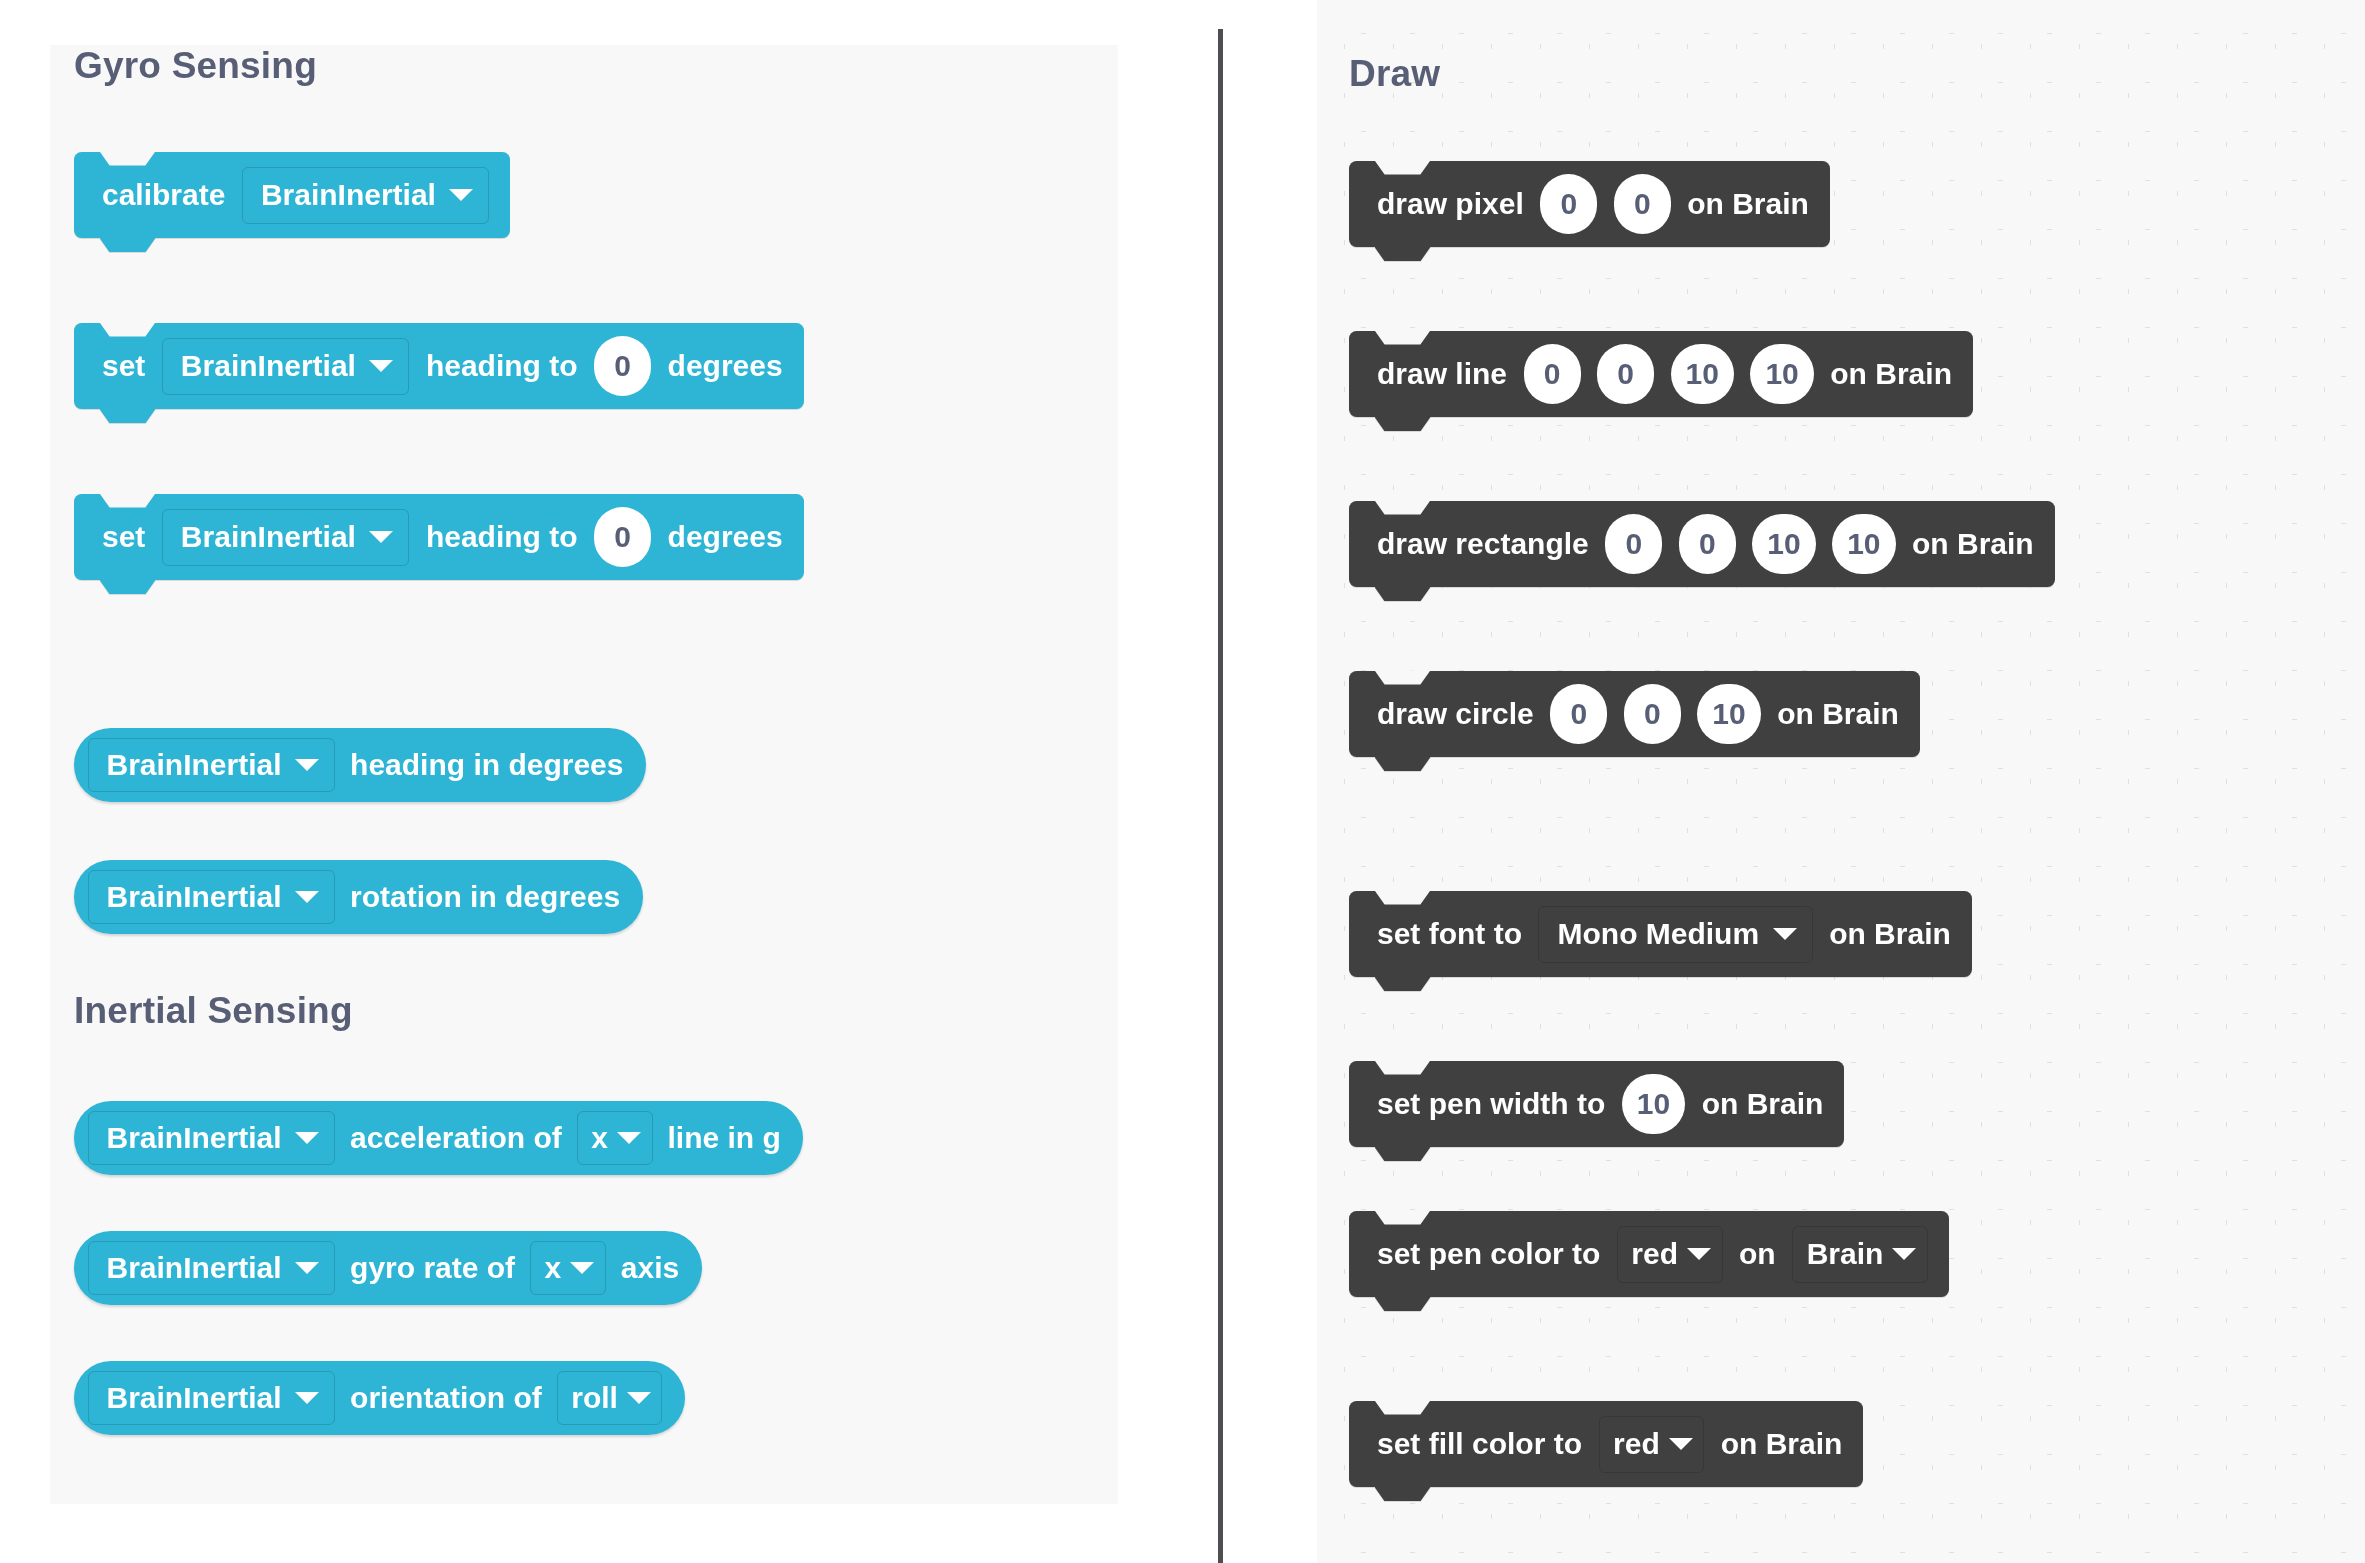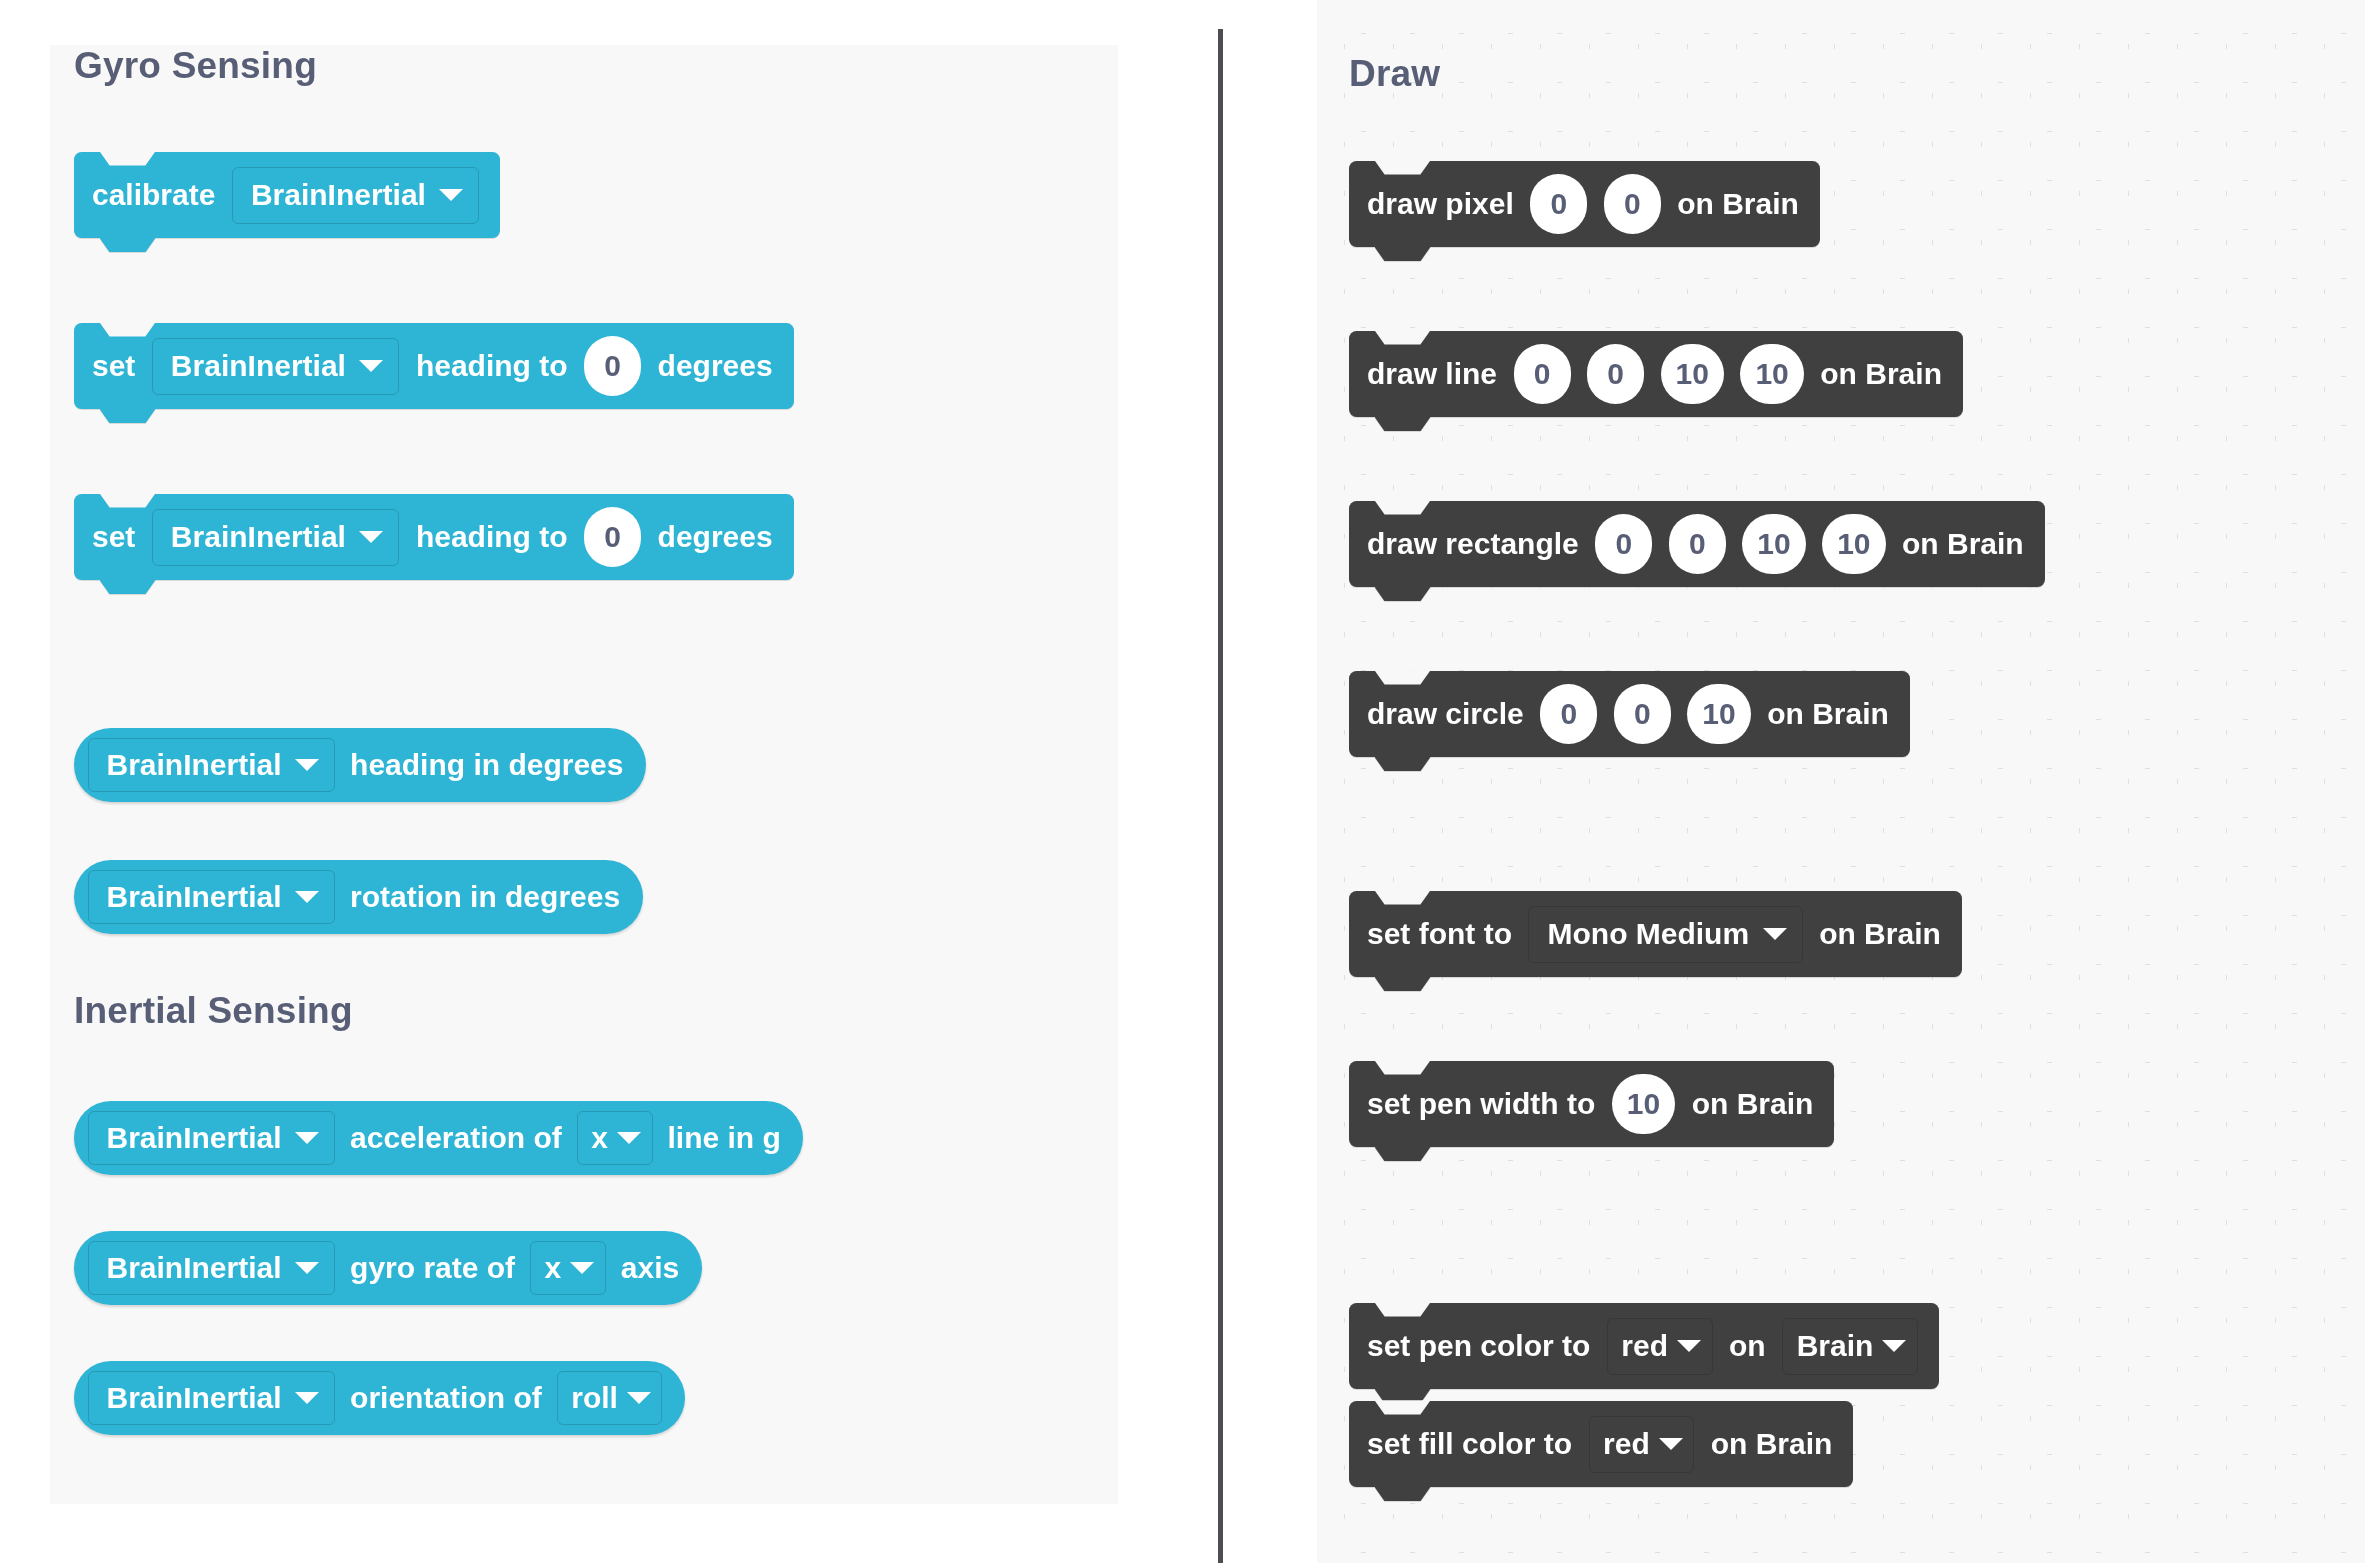--- a/index.html
+++ b/index.html
@@ -53,21 +53,21 @@
     font-weight:700;
     letter-spacing:0.2px;
     white-space:nowrap;
   }
 
   
   .block { position:absolute; display:flex; align-items:center; }
 
   .stack {
     height:86px;
-    padding:0 21px 0 18px;
+    padding:0 21px 0 28px;
     border-radius:7.5px;
     color:#ffffff;
     font-size:30px; font-weight:bold;
     gap:16.5px;
     filter: drop-shadow(0 1.5px 0 rgba(0,0,0,.12));
   }
   
   .stack::before{
     content:""; position:absolute; left:25.5px; top:-0.8px;
     width:56px; height:14.3px;
@@ -268,21 +268,21 @@
     </span>
     <span class="lbl">on Brain</span>
   </div>
 
   <div class="block stack purple" style="left:1349px; top:1061px;">
     <span class="lbl">set pen width to</span>
     <span class="numfield">10</span>
     <span class="lbl">on Brain</span>
   </div>
 
-  <div class="block stack purple" style="left:1349px; top:1303px;justify-content:center;">
+  <div class="block stack purple" style="left:1349px; top:1211px;justify-content:center;">
     <span class="lbl">set pen color to</span>
     <span class="dropdown small">
       <span>red</span>
       <span class="caret"></span>
     </span>
     <span class="lbl">on</span>
     <span class="dropdown small">
       <span>Brain</span>
       <span class="caret"></span>
     </span>

